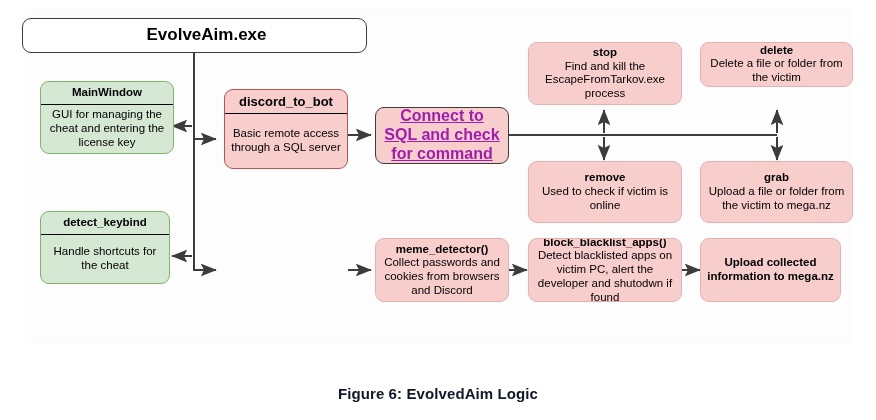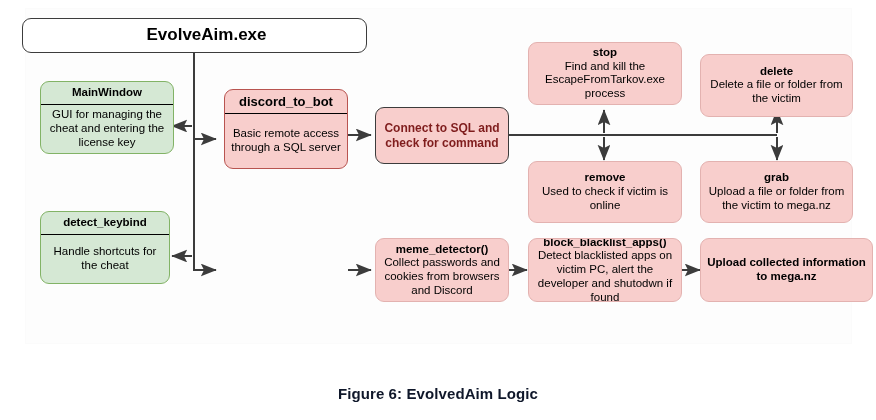--- a/index.html
+++ b/index.html
@@ -123,21 +123,21 @@
   .theme-pink .node-title { color: #000000; font-size: 11.5px; }
   .theme-pink .node-desc  { color: #000000; font-size: 11.5px; font-weight: normal; }
 
   
   .theme-pink-dark {
     background: #f8cecc;
     border: 1.6px solid #3c3c3c;
     color: #000000;
     padding: 4px 6px;
   }
-  .theme-pink-dark .node-title { color: #7f1d1d; font-size: 12px; }
+  .theme-pink-dark .node-title { color: #a21caf; font-size: 16px; text-decoration: underline; }
 
   
   #figure-caption {
     position: absolute;
     left: 0;
     top: 385px;
     width: 876px;
     text-align: center;
     font-size: 15px;
     font-weight: bold;
@@ -224,21 +224,21 @@
 
   <div class="node theme-pink-dark" style="left:375px; top:107px; width:134px; height:57px;">
     <div class="node-title">Connect to SQL and check for command</div>
   </div>
 
   <div class="node theme-pink" style="left:528px; top:42px; width:154px; height:63px;">
     <div class="node-title">stop</div>
     <div class="node-desc">Find and kill the EscapeFromTarkov.exe process</div>
   </div>
 
-  <div class="node theme-pink" style="left:700px; top:42px; width:153px; height:63px;margin-top:12px;">
+  <div class="node theme-pink" style="left:700px; top:42px; width:153px; height:45px;">
     <div class="node-title">delete</div>
     <div class="node-desc">Delete a file or folder from the victim</div>
   </div>
 
   <div class="node theme-pink" style="left:528px; top:161px; width:154px; height:62px;">
     <div class="node-title">remove</div>
     <div class="node-desc">Used to check if victim is online</div>
   </div>
 
   <div class="node theme-pink" style="left:700px; top:161px; width:153px; height:62px;">
@@ -249,19 +249,19 @@
   <div class="node theme-pink" style="left:375px; top:238px; width:134px; height:64px;">
     <div class="node-title">meme_detector()</div>
     <div class="node-desc">Collect passwords and cookies from browsers and Discord</div>
   </div>
 
   <div class="node theme-pink" style="left:528px; top:238px; width:154px; height:64px;">
     <div class="node-title">block_blacklist_apps()</div>
     <div class="node-desc">Detect blacklisted apps on victim PC, alert the developer and shutodwn if found</div>
   </div>
 
-  <div class="node theme-pink" style="left:700px; top:238px; width:173px; height:64px;">
+  <div class="node theme-pink" style="left:700px; top:238px; width:141px; height:64px;">
     <div class="node-title">Upload collected information to mega.nz</div>
   </div>
 
   <div id="figure-caption">Figure 6: EvolvedAim Logic</div>
 
 </div>
 
 </body></html>

